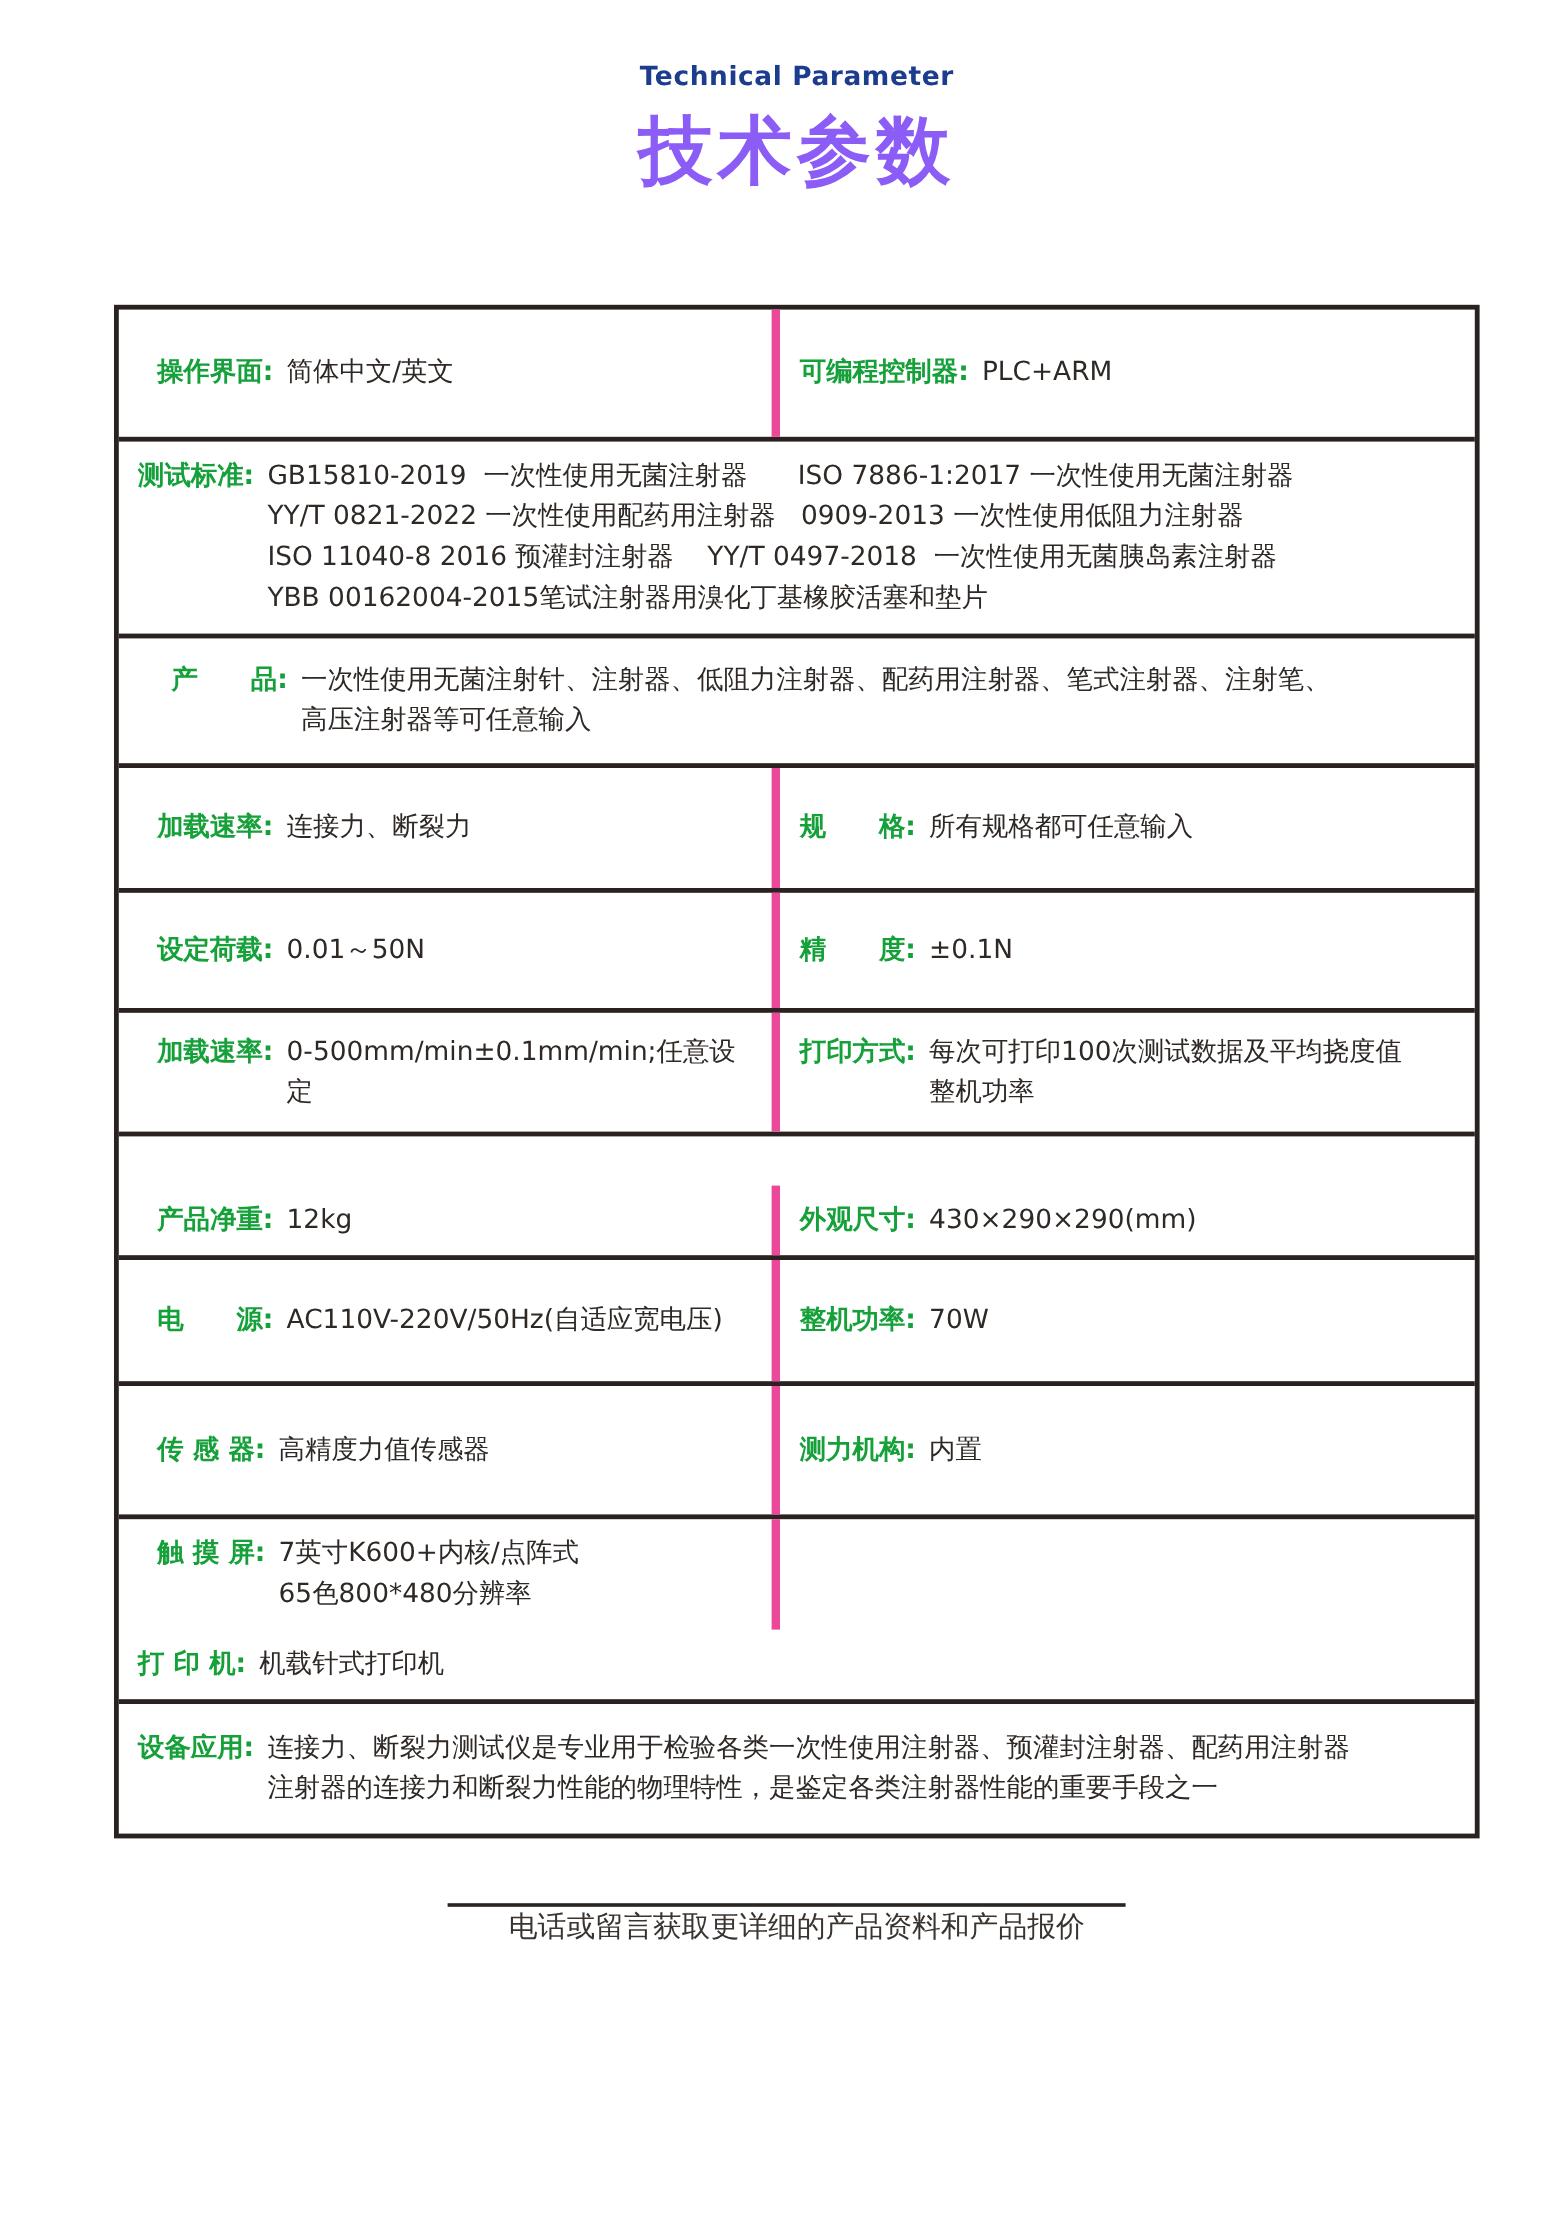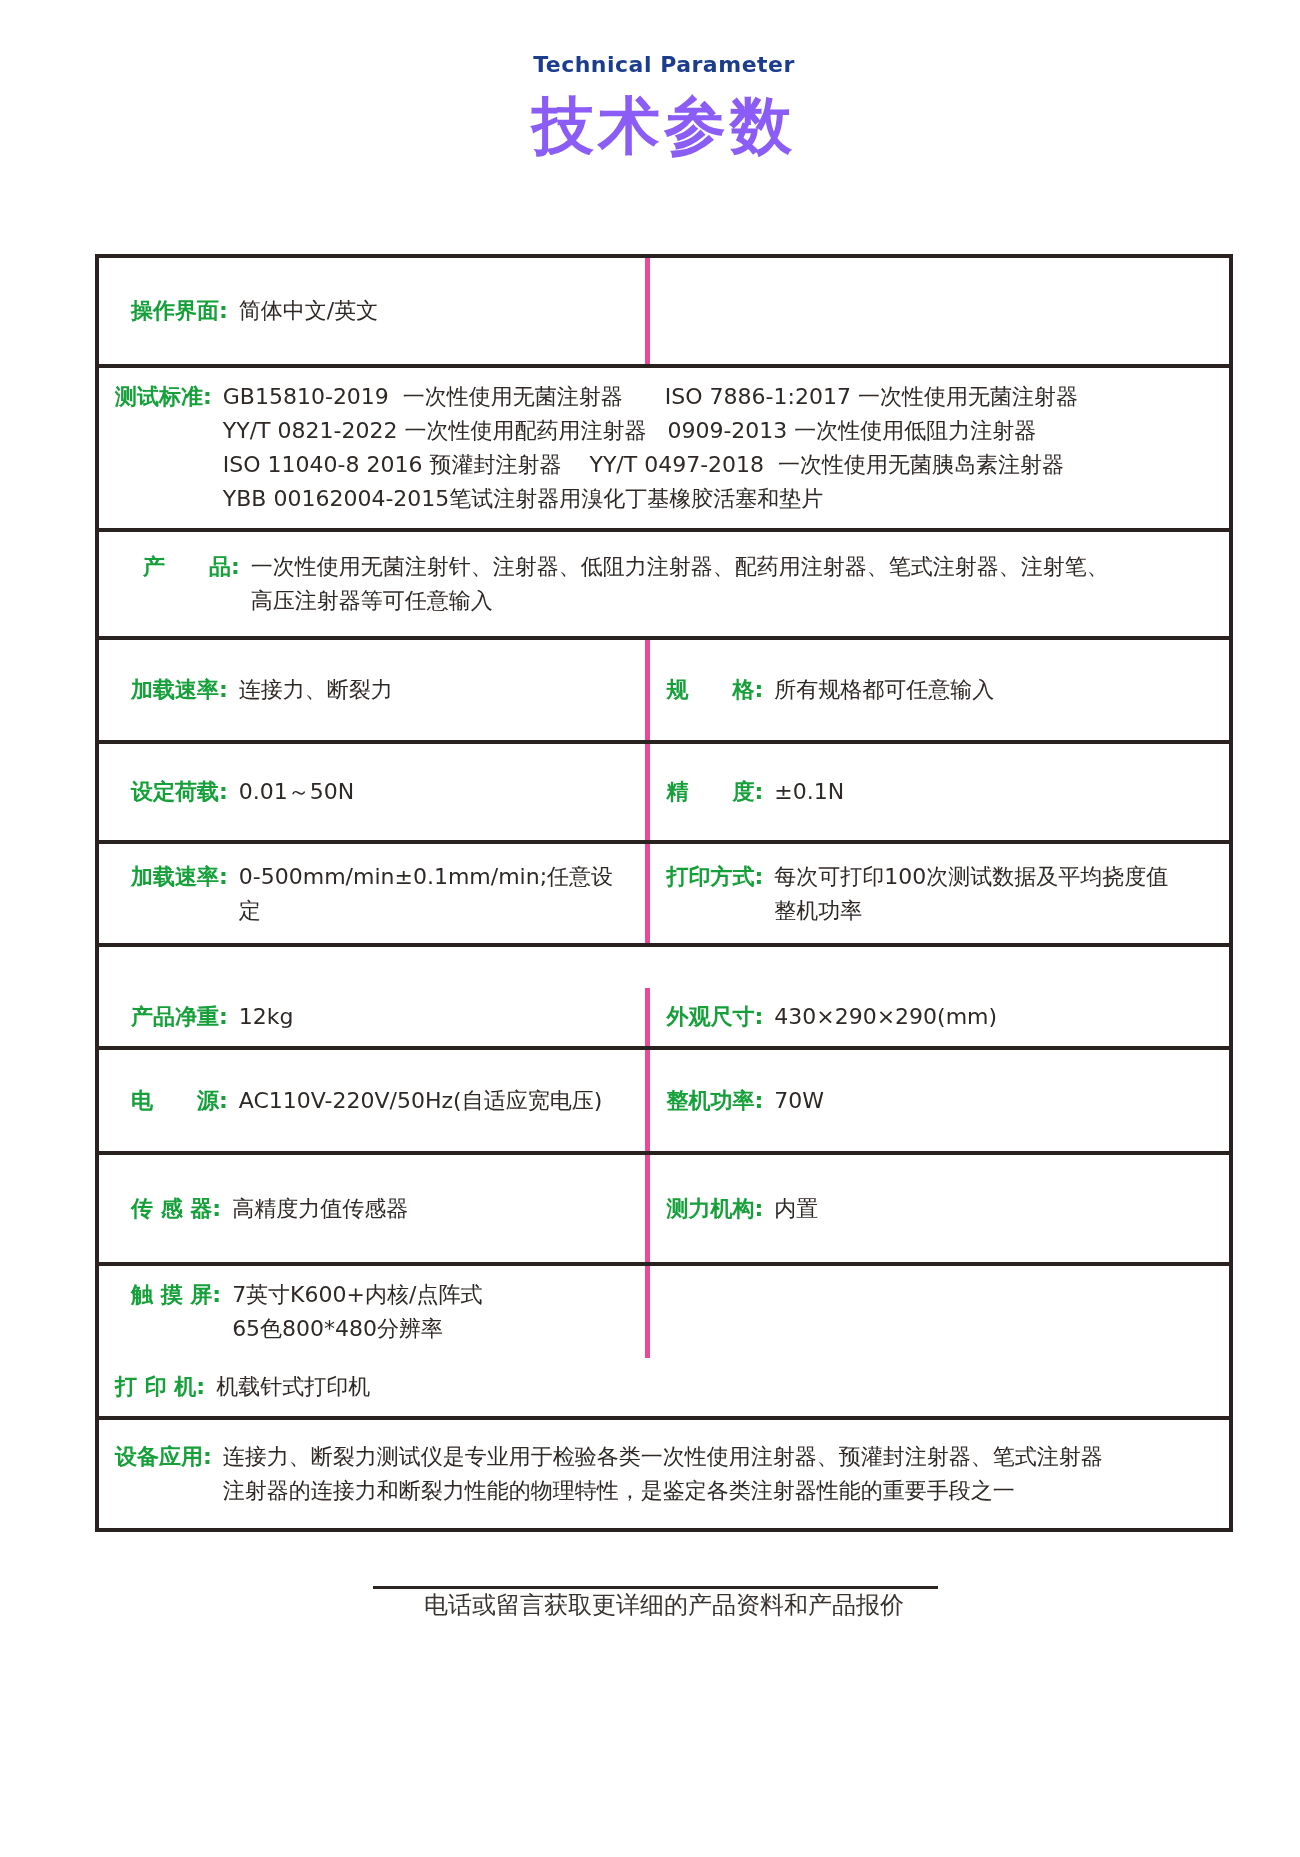--- a/index.html
+++ b/index.html
@@ -59,21 +59,21 @@
   .row-10 { min-height: 114px; flex-direction: column; }
   .row-11 { min-height: 108px; }
   .cell {
     display: flex;
     align-items: center;
     padding: 12px 16px 12px 16px;
     box-sizing: border-box;
   }
   .cell.left {
     width: 48.8%;
-    border-right: 5px solid #ec4899;
+    border-right: 7px solid #ec4899;
     padding-left: 32px;
   }
   .cell.right { width: 51.2%; }
   .cell.wide  { width: 100%; }
   .pair {
     display: flex;
     align-items: flex-start;
   }
   .lbl {
     color: #15a03a;
@@ -121,20 +121,26 @@
 
 <div class="spec-table">
 
   <div class="row row-1">
     <div class="cell left">
       <div class="pair">
         <span class="lbl">操作界面:</span>
         <span class="val">简体中文/英文</span>
       </div>
     </div>
+    <div class="cell right">
+      <div class="pair">
+        <span class="lbl">可编程控制器:</span>
+        <span class="val">PLC+ARM</span>
+      </div>
+    </div>
   </div>
 
   <div class="row row-2">
     <div class="cell wide">
       <div class="pair">
         <span class="lbl">测试标准:</span>
         <span class="val">GB15810-2019  一次性使用无菌注射器      ISO 7886-1:2017 一次性使用无菌注射器
 YY/T 0821-2022 一次性使用配药用注射器   0909-2013 一次性使用低阻力注射器
 ISO 11040-8 2016 预灌封注射器    YY/T 0497-2018  一次性使用无菌胰岛素注射器
 YBB 00162004-2015笔试注射器用溴化丁基橡胶活塞和垫片</span>
@@ -256,21 +262,21 @@
         <span class="lbl">打 印 机:</span>
         <span class="val">机载针式打印机</span>
       </div>
     </div>
   </div>
 
   <div class="row row-11">
     <div class="cell wide">
       <div class="pair">
         <span class="lbl">设备应用:</span>
-        <span class="val">连接力、断裂力测试仪是专业用于检验各类一次性使用注射器、预灌封注射器、笔式注射器
+        <span class="val">连接力、断裂力测试仪是专业用于检验各类一次性使用注射器、预灌封注射器、配药用注射器
 注射器的连接力和断裂力性能的物理特性，是鉴定各类注射器性能的重要手段之一</span>
       </div>
     </div>
   </div>
 
 </div>
 
 <div class="footer">
   <div class="footer-line"></div>
   <div class="footer-text">电话或留言获取更详细的产品资料和产品报价</div>

